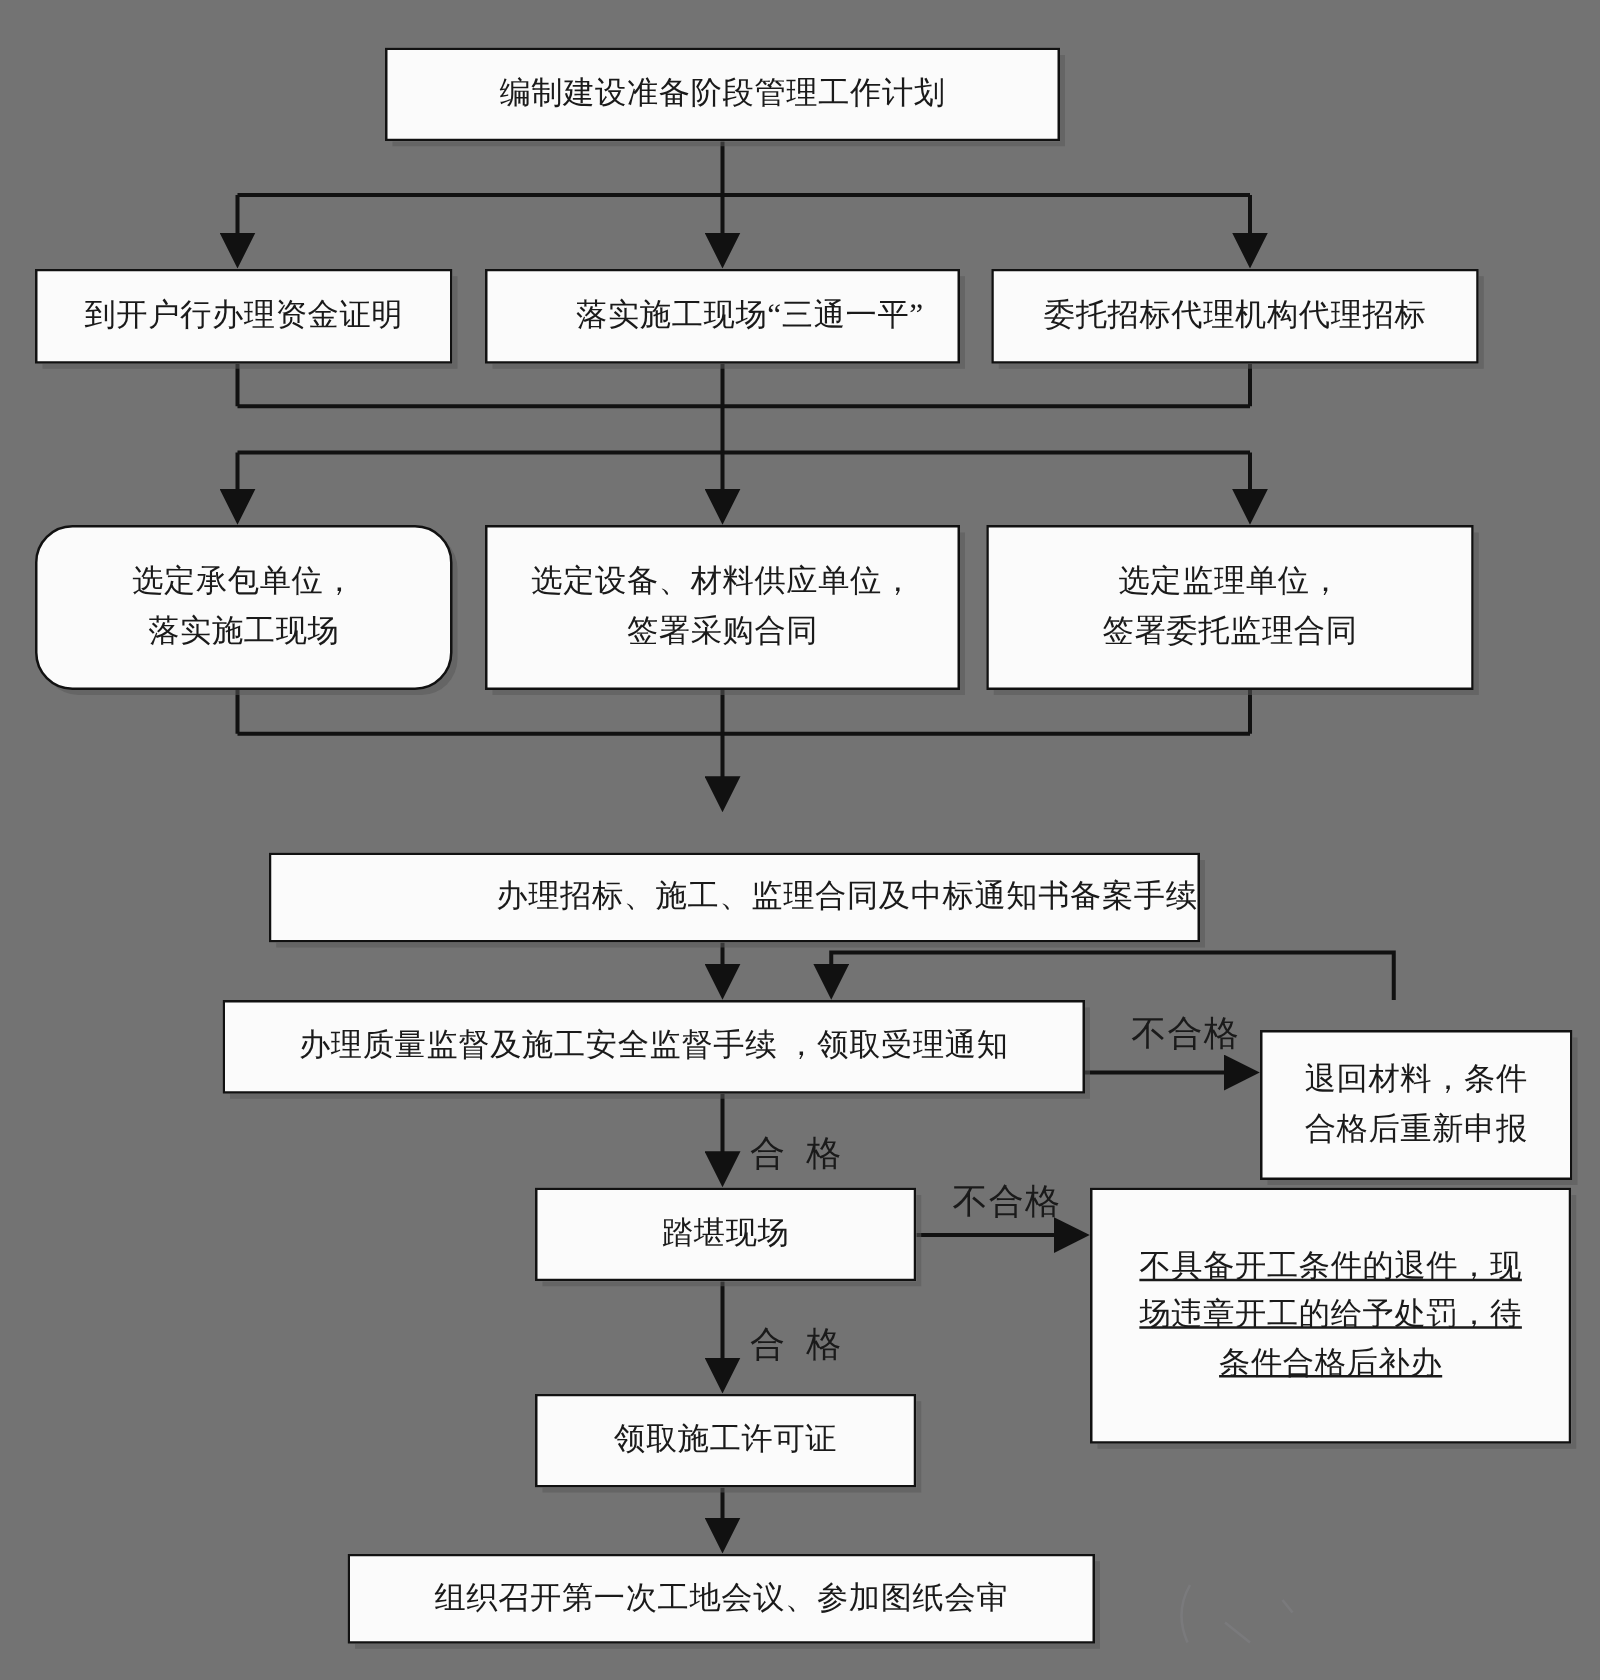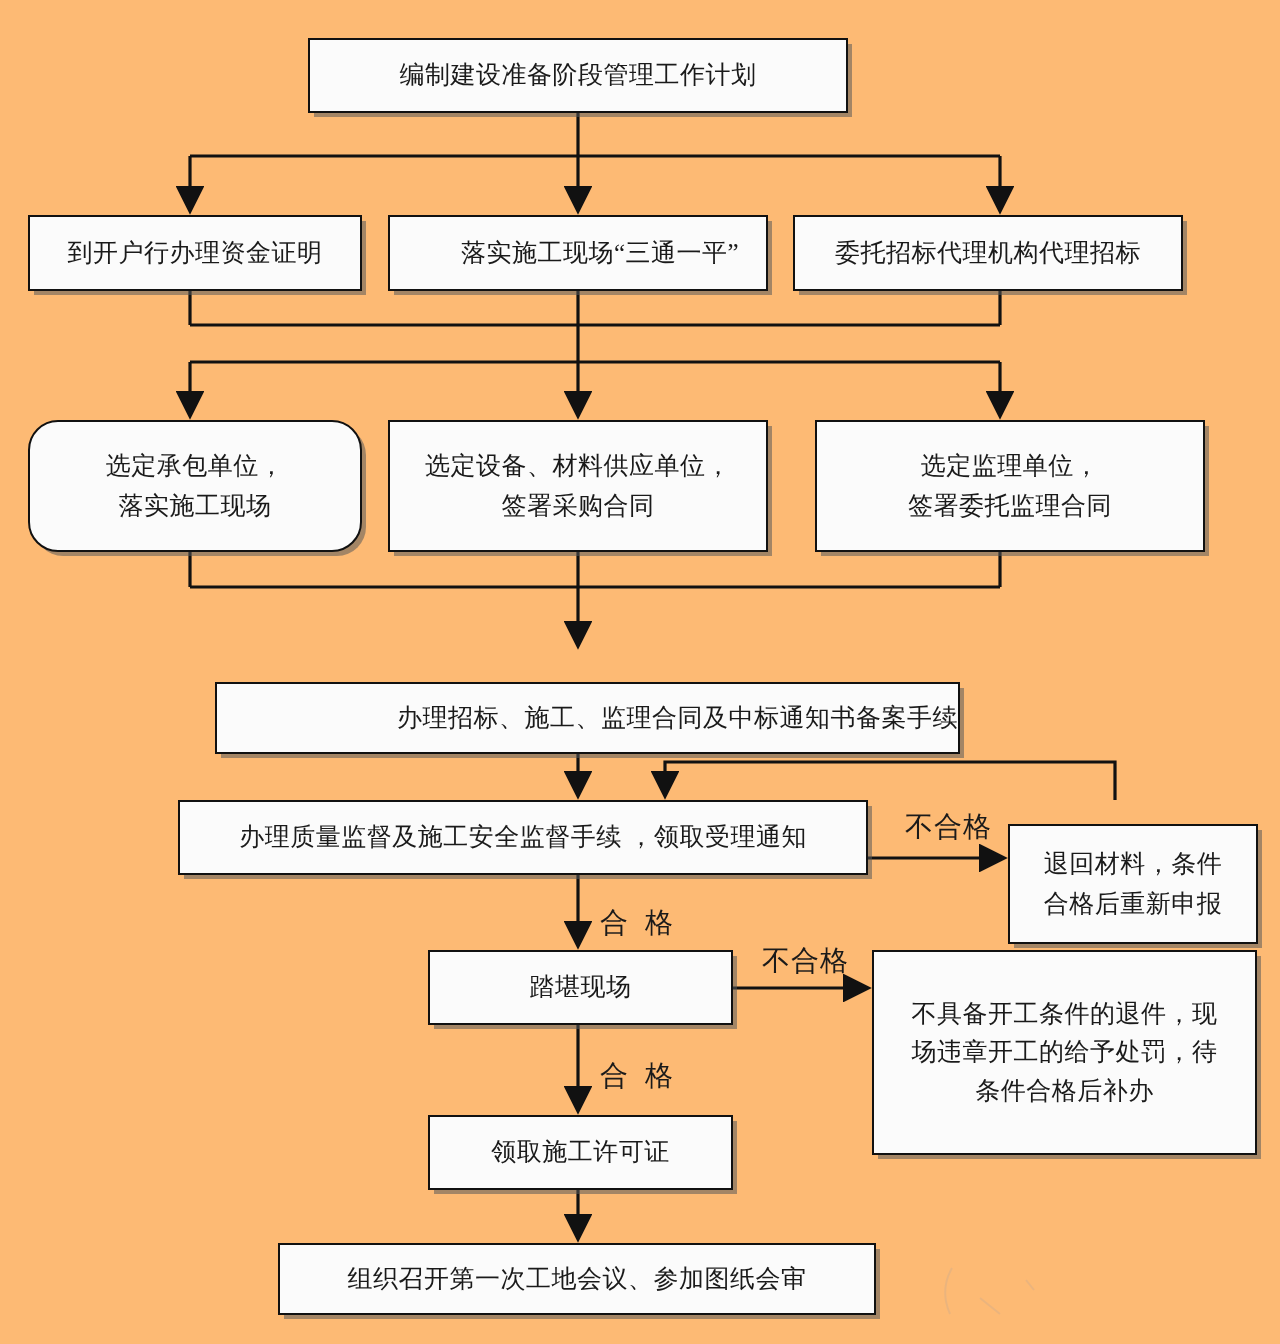--- a/index.html
+++ b/index.html
@@ -8,21 +8,21 @@
     padding: 0;
     background: #ffffff;
   }
   body {
     font-family: "Liberation Serif", "DejaVu Serif", serif;
   }
   #canvas {
     position: relative;
     width: 1280px;
     height: 1344px;
-    background: #fdba74;
+    background: #737373;
     overflow: hidden;
   }
   #wires {
     position: absolute;
     left: 0;
     top: 0;
     width: 1280px;
     height: 1344px;
     pointer-events: none;
   }
@@ -41,21 +41,21 @@
     font-size: 25px;
     line-height: 1.05;
     letter-spacing: 0.5px;
     white-space: pre;
     z-index: 3;
   }
   .node .ln {
     display: block;
   }
   .node.two-line .ln { margin: 7px 0; }
-  .node.three-line .ln { margin: 6px 0; }
+  .node.three-line .ln { margin: 6px 0; text-decoration: underline; }
 
   .edge-label {
     position: absolute;
     color: #1a1a1a;
     font-size: 28px;
     letter-spacing: 1px;
     white-space: pre;
     z-index: 4;
     background: transparent;
   }
@@ -142,21 +142,21 @@
   <div class="node two-line" style="left:28px; top:420px; width:334px; height:132px;border-radius:30px;">
     <span class="ln">选定承包单位，</span>
     <span class="ln">落实施工现场</span>
   </div>
 
   <div class="node two-line" style="left:388px; top:420px; width:380px; height:132px;">
     <span class="ln">选定设备、材料供应单位，</span>
     <span class="ln">签署采购合同</span>
   </div>
 
-  <div class="node two-line" style="left:815px; top:420px; width:390px; height:132px;">
+  <div class="node two-line" style="left:789px; top:420px; width:390px; height:132px;">
     <span class="ln">选定监理单位，</span>
     <span class="ln">签署委托监理合同</span>
   </div>
 
   <div class="node" style="left:215px; top:682px; width:745px; height:72px;align-items:flex-end;">
     <span class="ln">办理招标、施工、监理合同及中标通知书备案手续</span>
   </div>
 
   <div class="node" style="left:178px; top:800px; width:690px; height:75px;">
     <span class="ln">办理质量监督及施工安全监督手续 ，领取受理通知</span>

